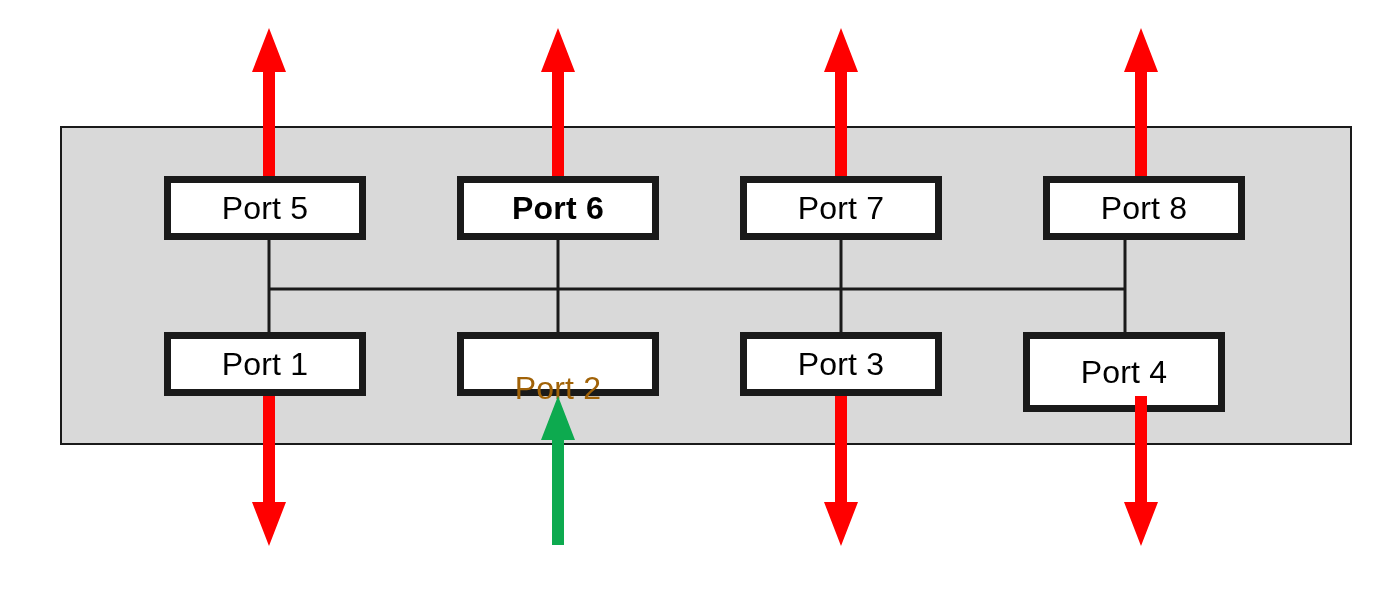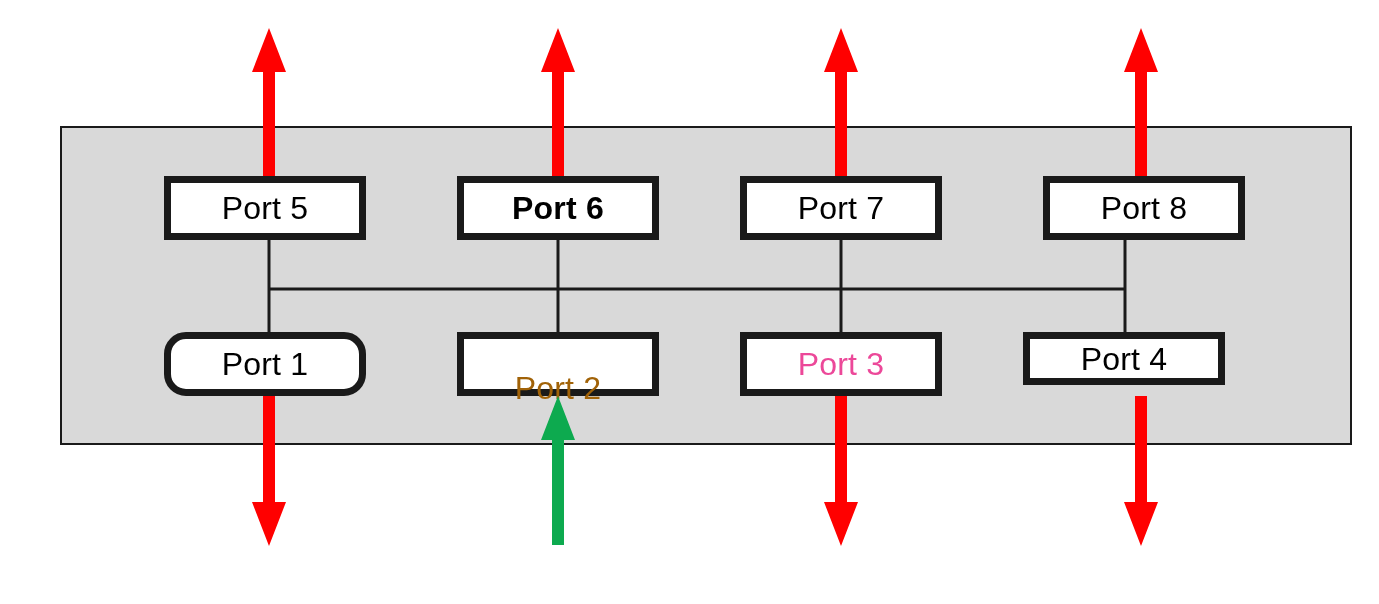--- a/index.html
+++ b/index.html
@@ -75,30 +75,30 @@
       </div>
       <div class="port-box" style="left: 457px; top: 176px; width: 202px; height: 64px; background: rgb(255, 255, 255); border-color: rgb(26, 26, 26); font-weight: bold;">
         <span class="port-label" style="color: rgb(0, 0, 0);">Port 6</span>
       </div>
       <div class="port-box" style="left: 740px; top: 176px; width: 202px; height: 64px; background: rgb(255, 255, 255); border-color: rgb(26, 26, 26);">
         <span class="port-label" style="color: rgb(0, 0, 0); text-align: right;">Port 7</span>
       </div>
       <div class="port-box" style="left: 1023px; top: 176px; width: 202px; height: 64px; background: rgb(255, 255, 255); border-color: rgb(26, 26, 26); margin-left: 20px;">
         <span class="port-label" style="color: rgb(0, 0, 0);">Port 8</span>
       </div>
-      <div class="port-box" style="left: 164px; top: 332px; width: 202px; height: 64px; background: rgb(255, 255, 255); border-color: rgb(26, 26, 26); border-radius: 22px;">
+      <div class="port-box" style="left: 164px; top: 332px; width: 202px; height: 64px; background: rgb(255, 255, 255); border-color: rgb(26, 26, 26);">
         <span class="port-label" style="color: rgb(0, 0, 0);">Port 1</span>
       </div>
       <div class="port-box" style="left: 457px; top: 332px; width: 202px; height: 64px; background: rgb(255, 255, 255); border-color: rgb(26, 26, 26);">
         <span class="port-label" style="color: #a16207; margin-top: 47px;">Port 2</span>
       </div>
       <div class="port-box" style="left: 740px; top: 332px; width: 202px; height: 64px; background: rgb(255, 255, 255); border-color: rgb(26, 26, 26);">
-        <span class="port-label" style="color: #ec4899;">Port 3</span>
+        <span class="port-label" style="color: #000000;">Port 3</span>
       </div>
-      <div class="port-box" style="left: 1023px; top: 332px; width: 202px; height: 53px; background: rgb(255, 255, 255); border-color: rgb(26, 26, 26); text-align: center;">
+      <div class="port-box" style="left: 1023px; top: 332px; width: 202px; height: 80px; background: rgb(255, 255, 255); border-color: rgb(26, 26, 26); text-align: center;">
         <span class="port-label" style="color: rgb(0, 0, 0);">Port 4</span>
       </div>
     </div>
 
   <svg class="layer arrow-layer" id="arrow-layer" viewBox="0 0 1379 604" preserveAspectRatio="none" aria-hidden="true">
       <polygon points="263,176 263,72 252,72 269,28 286,72 275,72 275,176" fill="#ff0000"></polygon>
       <polygon points="552,176 552,72 541,72 558,28 575,72 564,72 564,176" fill="#ff0000"></polygon>
       <polygon points="835,176 835,72 824,72 841,28 858,72 847,72 847,176" fill="#ff0000"></polygon>
       <polygon points="1135,176 1135,72 1124,72 1141,28 1158,72 1147,72 1147,176" fill="#ff0000"></polygon>
       <polygon points="263,396 263,502 252,502 269,546 286,502 275,502 275,396" fill="#ff0000"></polygon>

